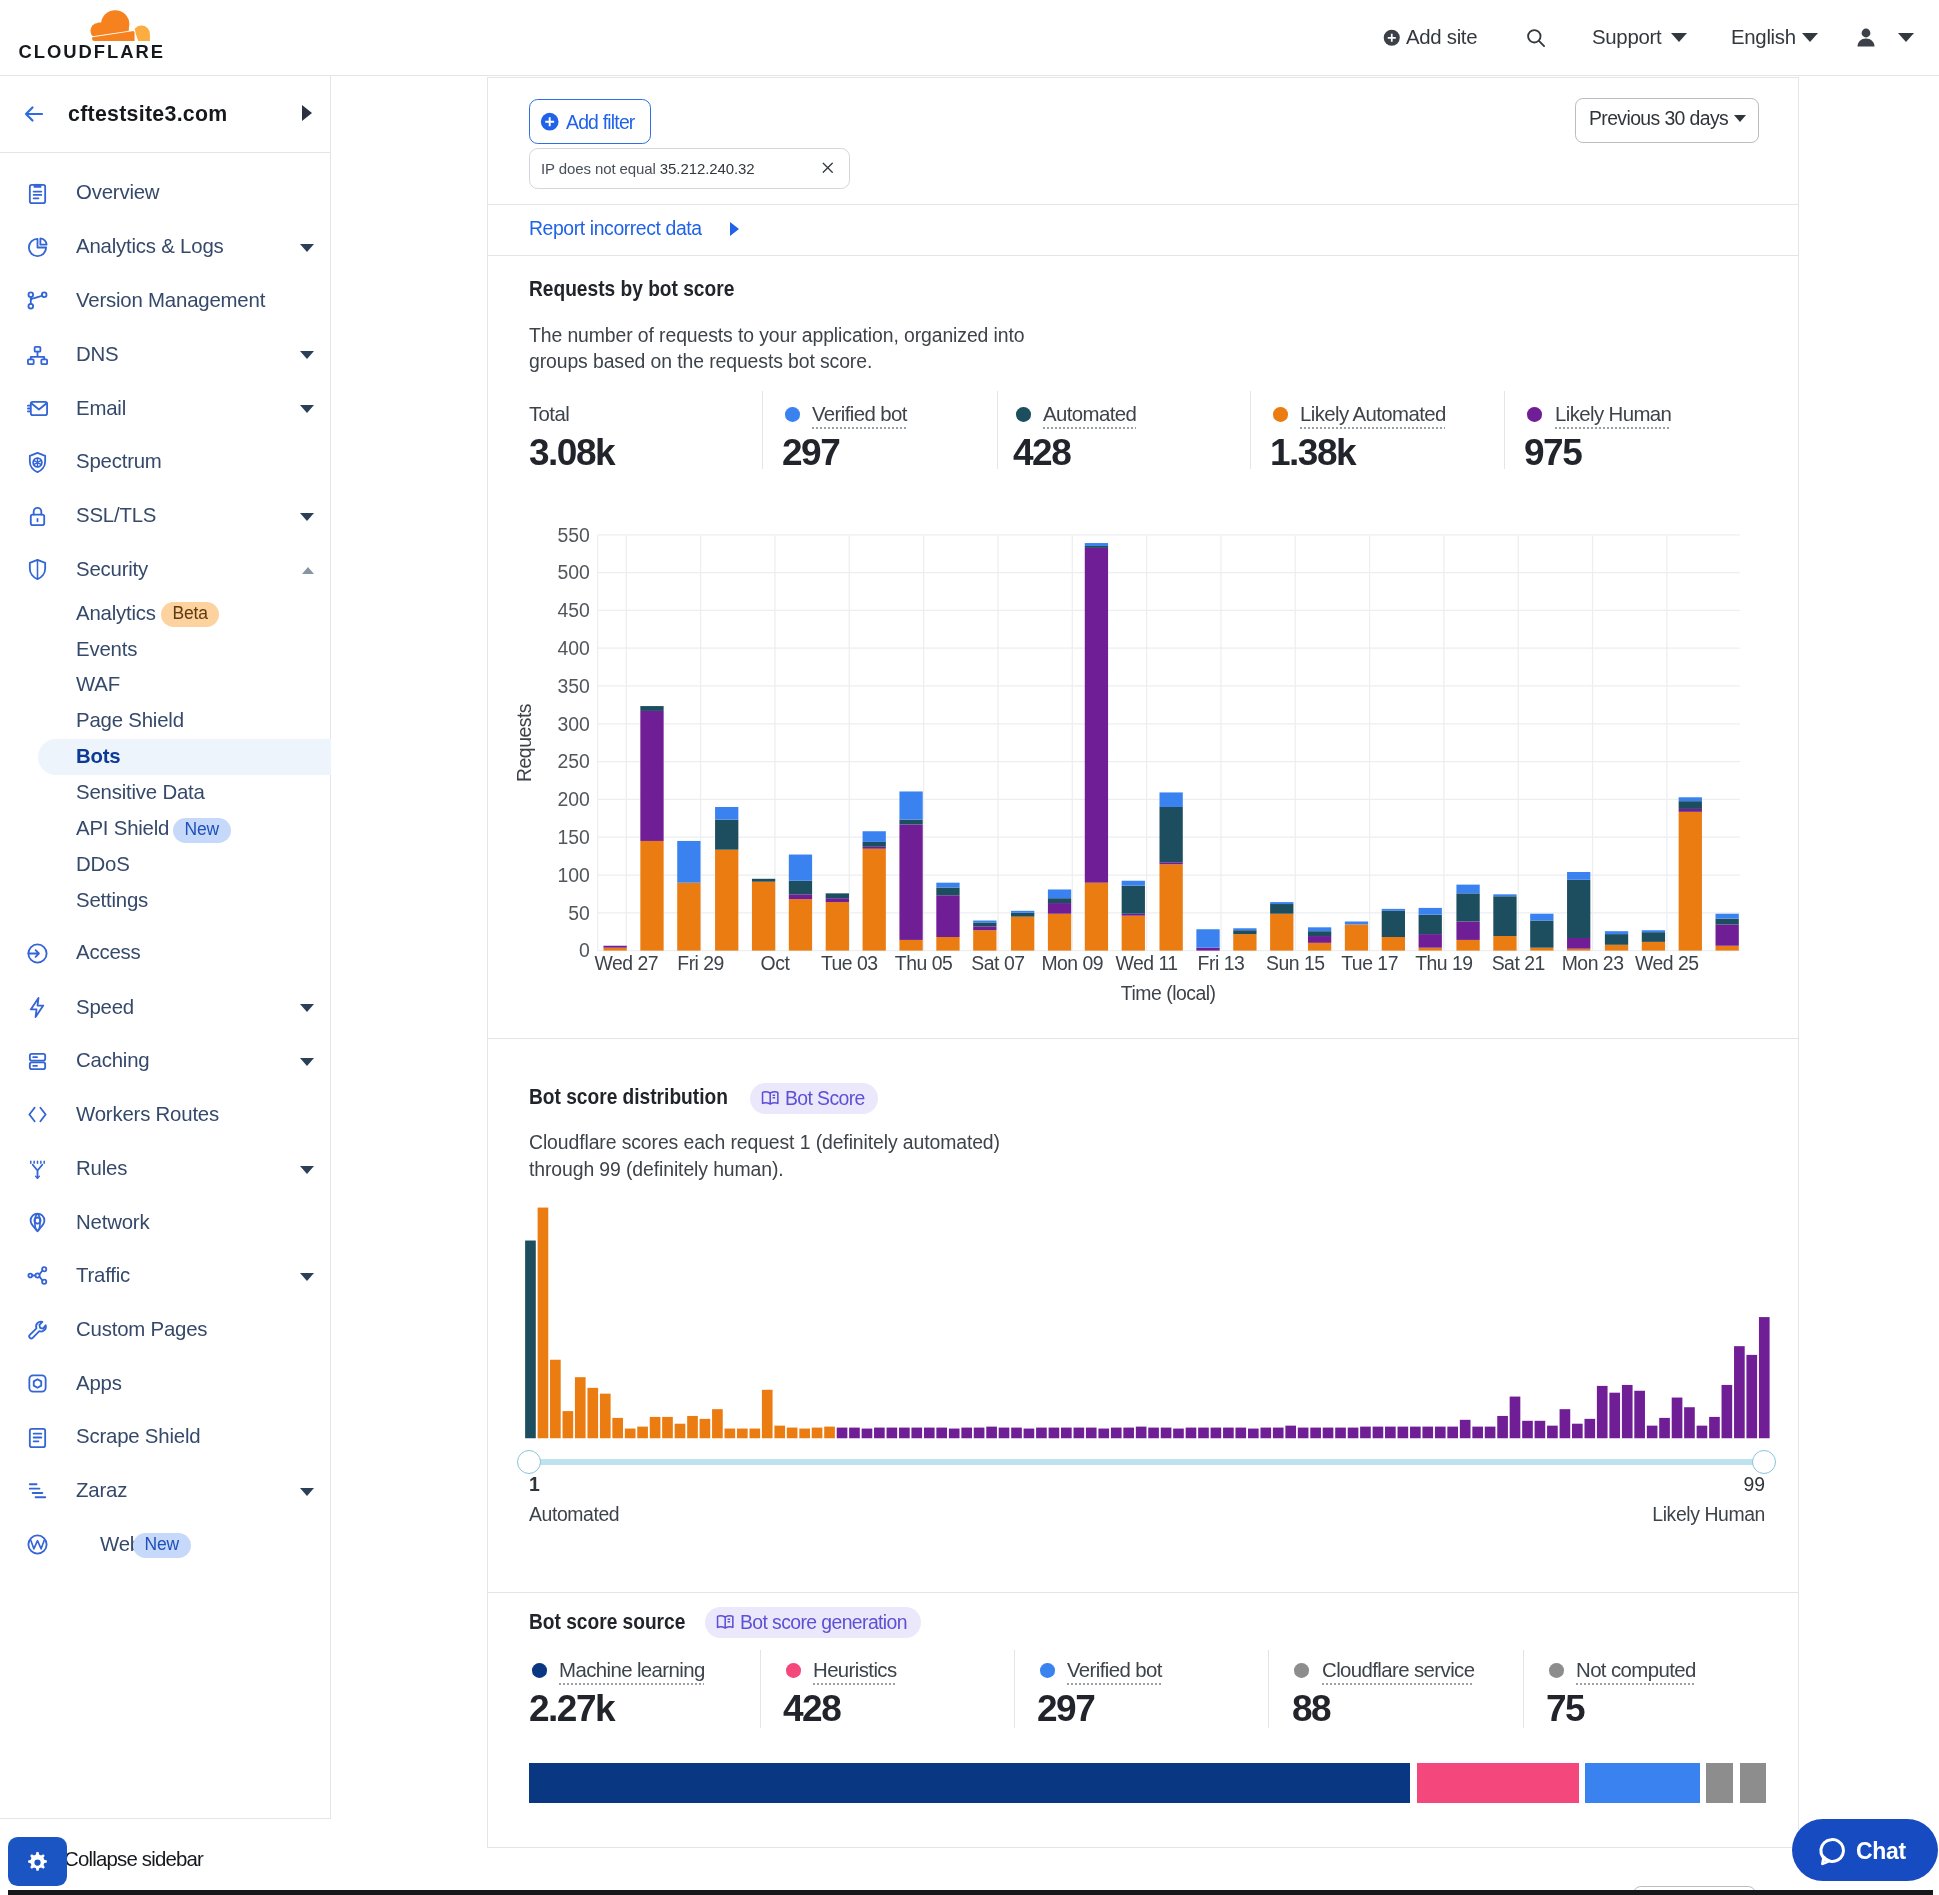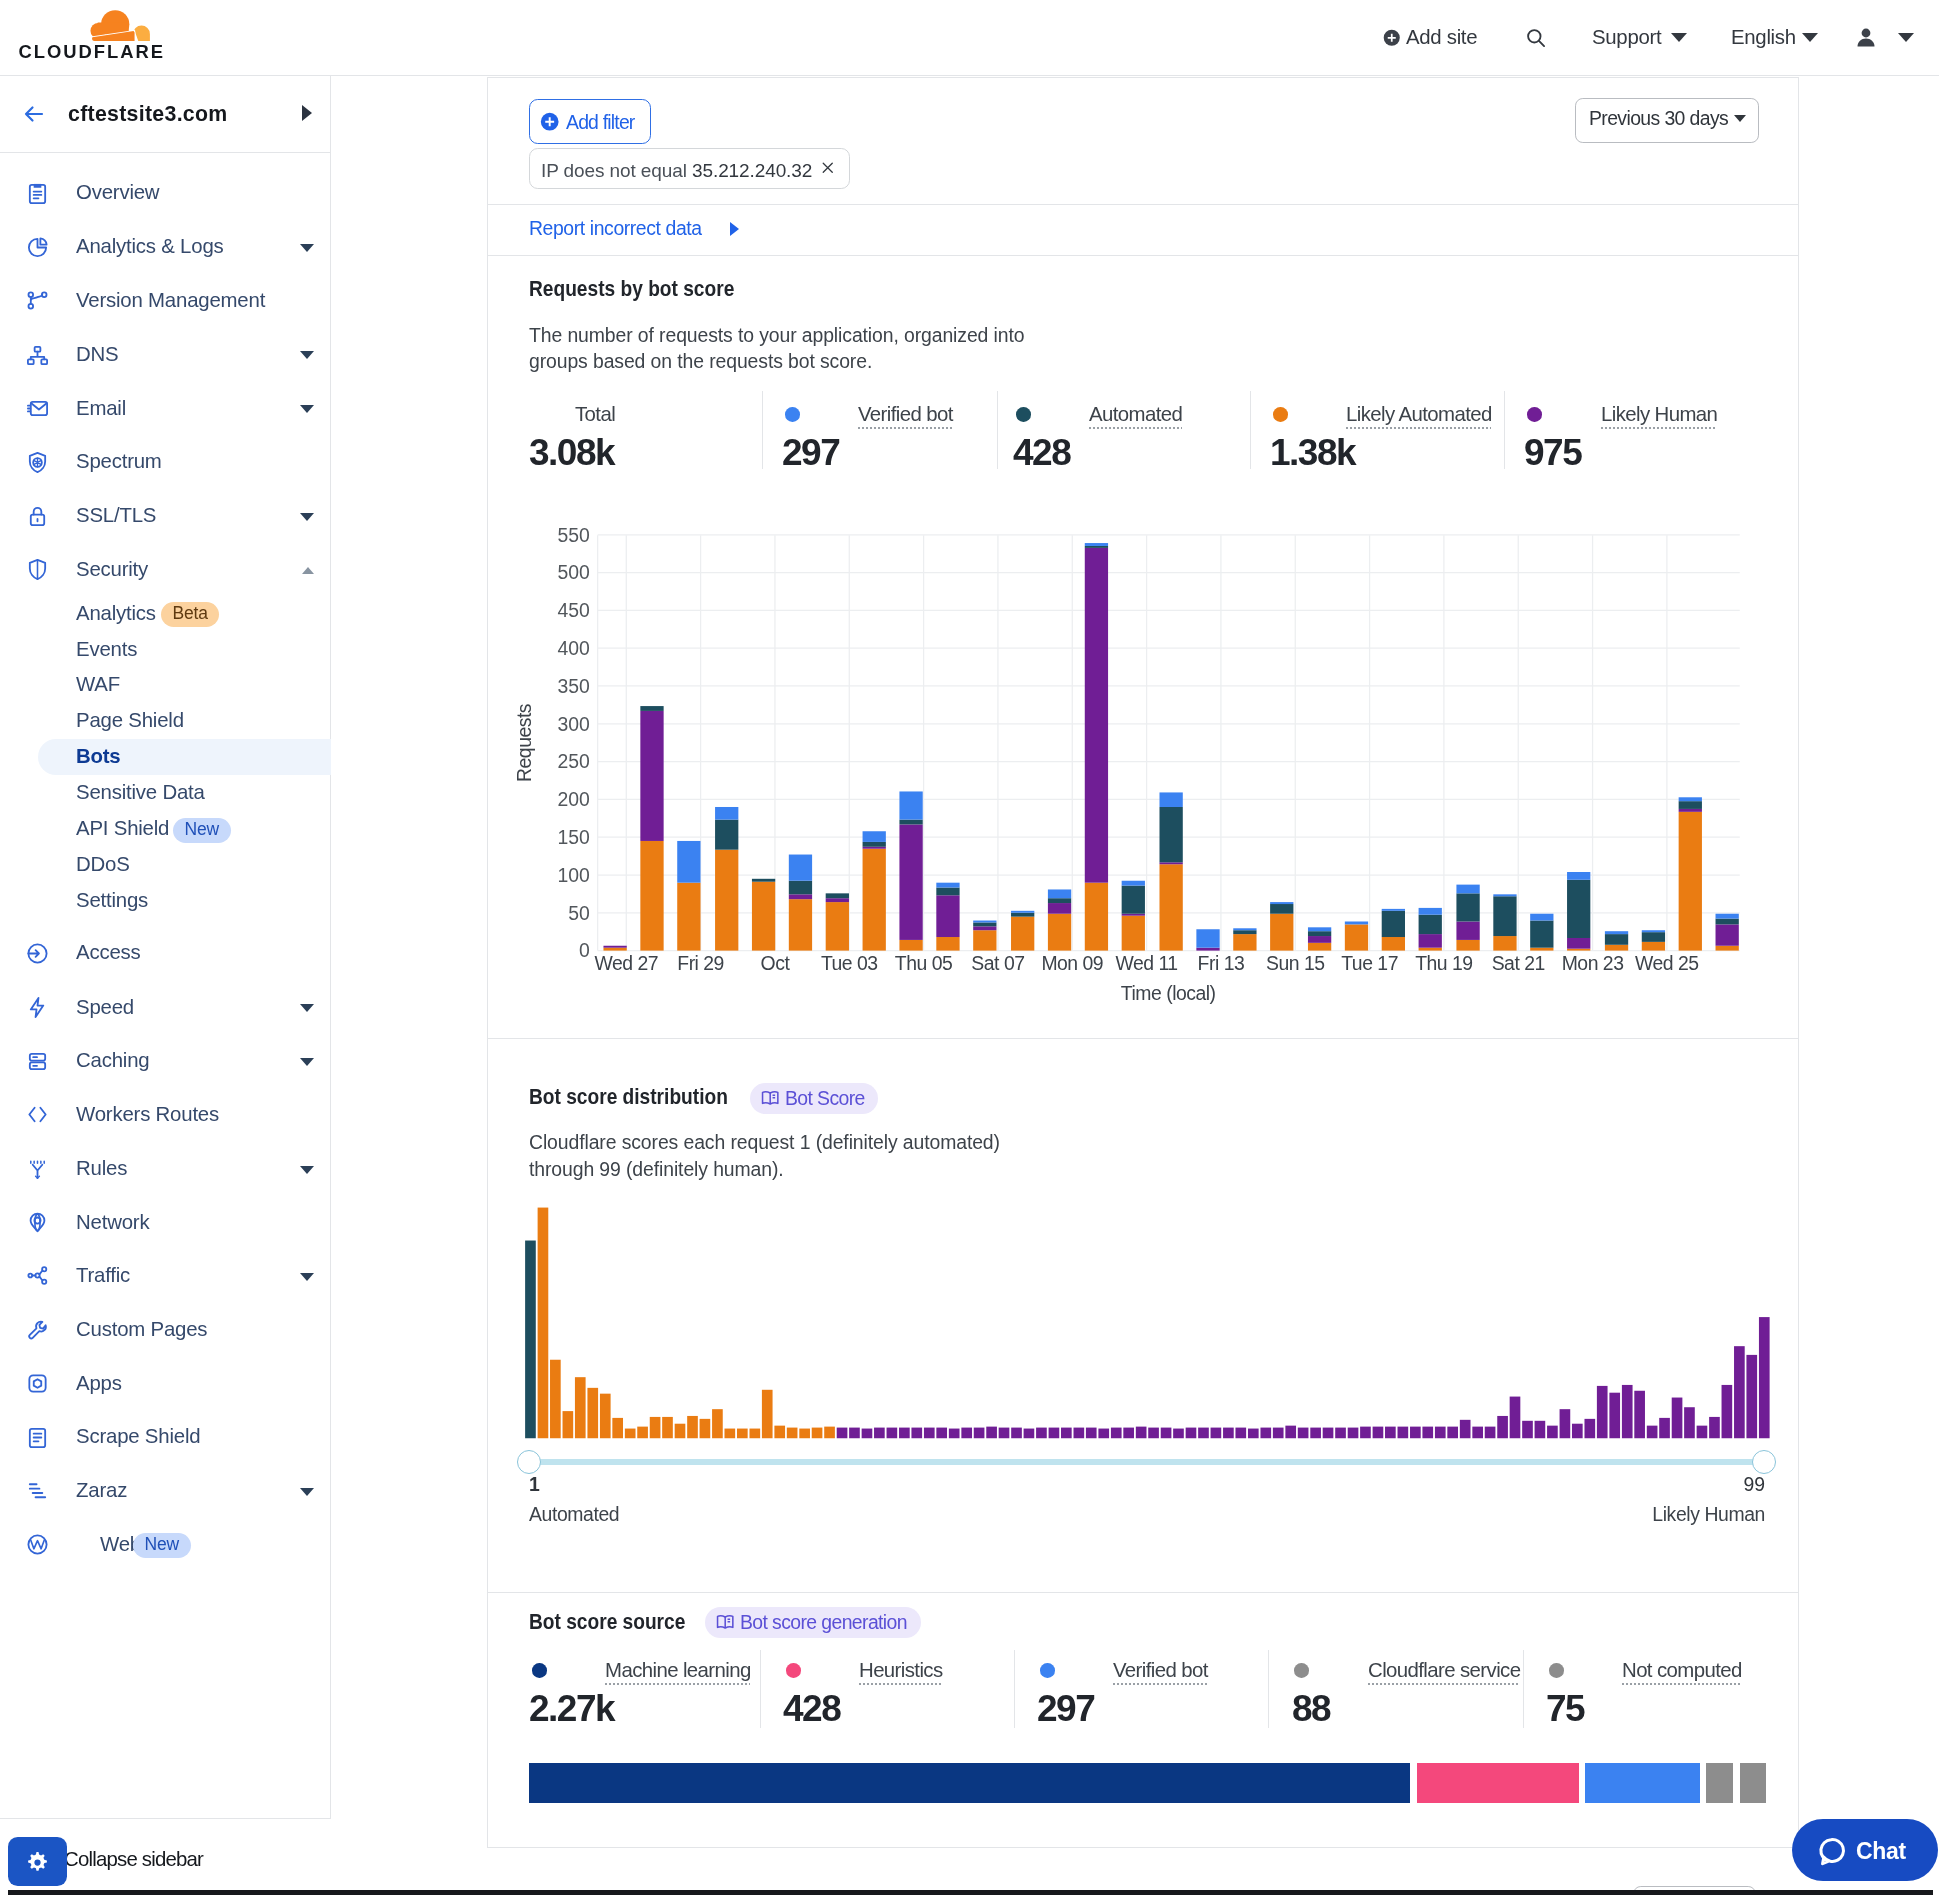--- a/index.html
+++ b/index.html
@@ -1,21 +1,21 @@
 <!DOCTYPE html>
 <html><head><meta charset="utf-8">
 <style>
   * { margin:0; padding:0; box-sizing:border-box; }
   html,body { width:1940px; height:1895px; font-family:"Liberation Sans", sans-serif; background:#fff; overflow:hidden; }
   .abs { position:absolute; }
   .nav { font-size:20.4px; color:#35496b; white-space:nowrap; letter-spacing:-0.2px; }
   .pill { font-size:17.5px; padding:1px 11.6px 2.9px; border-radius:12.6px; white-space:nowrap; letter-spacing:-0.2px; }
   .h2 { font-size:22px; font-weight:bold; color:#21252b; white-space:nowrap; transform:scaleX(0.87); transform-origin:0 0; }
   .body { font-size:19.4px; color:#3d434a; white-space:nowrap; letter-spacing:-0.1px; }
-  .lbl { font-size:20.4px; color:#3d434a; white-space:nowrap; letter-spacing:-0.6px;margin-left:46px; }
+  .lbl { font-size:20.4px; color:#3d434a; white-space:nowrap; letter-spacing:-0.6px; }
   .val { font-size:37px; font-weight:bold; color:#21252b; letter-spacing:-1.5px; white-space:nowrap; }
   .dotu { text-decoration:underline dotted #9aa0a6 2.1px; text-underline-offset:5.8px; }
   .badge { font-size:19.4px; color:#5b50d6; background:#ece8fb; border-radius:15.5px; height:31px; line-height:31px; padding:0 13.6px 0 35px; white-space:nowrap; letter-spacing:-0.6px; }
   .hdr { font-size:20.4px; color:#33383f; white-space:nowrap; letter-spacing:-0.3px; }
 </style></head>
 <body>
 
 <div class="abs" style="left:0;top:0;width:1940px;height:76px;background:#fff;border-bottom:1px solid #e3e5e8"></div>
 <svg class="abs" style="left:89px;top:9.7px" width="65" height="32" viewBox="0 0 67 33">
   <path fill="#fbad41" d="M45.4 32v-7.2a8.7 8.7 0 0 1 17.4 0V32z"></path>
@@ -194,21 +194,21 @@
   </svg>
 
 <div class="abs" style="left:487px;top:77px;width:1312px;height:1771px;background:#fff;border:1px solid #e3e5e8"></div>
 <div class="abs" style="left:529px;top:99px;width:122px;height:45px;border:1.9px solid #2f6fe5;border-radius:8.7px"></div>
 <svg class="abs" style="left:540px;top:112px" width="19.4" height="19.4" viewBox="0 0 24 24">
     <circle cx="12" cy="12" r="11" fill="#2062e8"></circle>
     <path d="M12 6.5v11M6.5 12h11" stroke="#fff" stroke-width="2.4"></path>
   </svg>
 <div class="abs" style="left:566px;top:111px;font-size:19.4px;color:#2062e8;letter-spacing:-0.8px">Add filter</div>
 <div class="abs" style="left:529px;top:148px;width:321px;height:41px;border:1.5px solid #d4d7da;border-radius:8.7px"></div>
-<div class="abs" style="left:541px;top:160px;font-size:19px;color:#4a5058;letter-spacing:-0.1px">IP does not equal <span style="color:#33383f">35.212.240.32</span></div>
+<div class="abs" style="left:541px;top:160px;font-size:15px;color:#4a5058;letter-spacing:-0.1px">IP does not equal <span style="color:#33383f">35.212.240.32</span></div>
 <svg class="abs" style="left:820px;top:160px" width="15.5" height="15.5" viewBox="0 0 24 24" fill="none" stroke="#33383f" stroke-width="2" stroke-linecap="round">
     <path d="M5 5l14 14M19 5 5 19"></path>
   </svg>
 <div class="abs" style="left:1575px;top:98px;width:184px;height:45px;border:1.5px solid #b9bcc1;border-radius:7.8px"></div>
 <div class="abs" style="left:1589px;top:107px;font-size:19.4px;color:#30353b;letter-spacing:-0.6px">Previous 30 days</div>
 <div class="abs" style="left:1734px;top:115px;width:0;height:0;border-left:6.8px solid transparent;border-right:6.8px solid transparent;border-top:7.8px solid #30353b"></div>
 <div class="abs" style="left:488px;top:204px;width:1310px;height:1px;background:#e3e5e8"></div>
 <div class="abs" style="left:529px;top:217px;font-size:19.4px;color:#2062e8;letter-spacing:-0.4px">Report incorrect data</div>
 <div class="abs" style="left:730px;top:222px;width:0;height:0;border-top:7.8px solid transparent;border-bottom:7.8px solid transparent;border-left:9.7px solid #2062e8"></div>
 <div class="abs" style="left:488px;top:255px;width:1310px;height:1px;background:#e3e5e8"></div>

